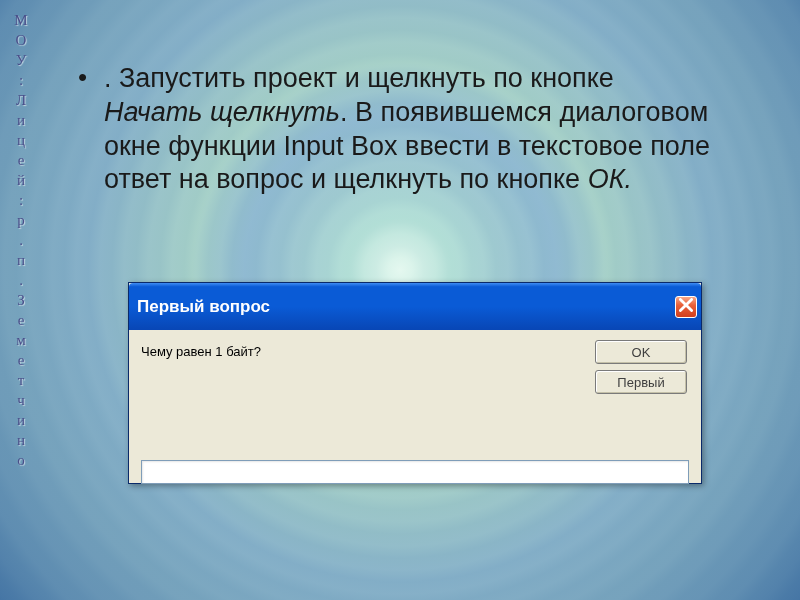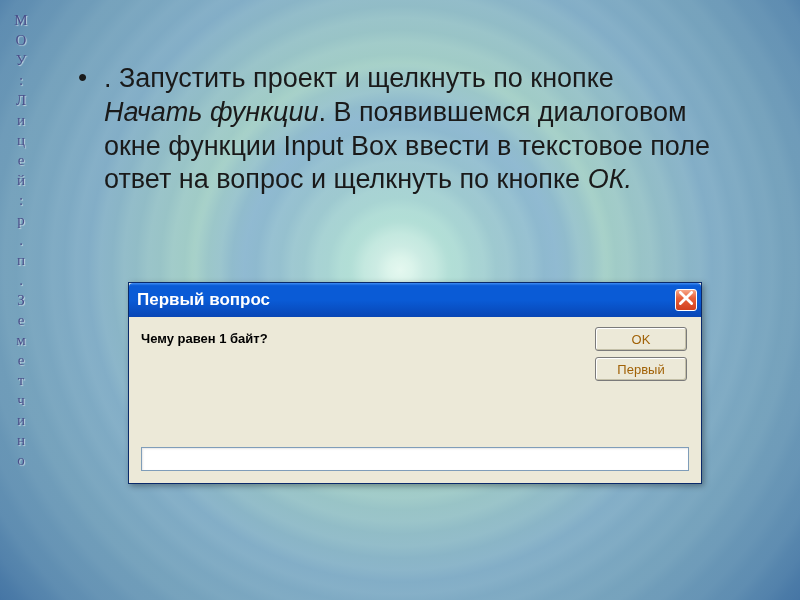--- a/index.html
+++ b/index.html
@@ -65,21 +65,21 @@
   .dialog {
     position: absolute;
     left: 128px; top: 282px;
     width: 574px; height: 202px;
     border: 1px solid #0a2a6a;
     background: #ece9d8;
     box-shadow: 2px 2px 6px rgba(0,0,0,0.35);
     font-family: Tahoma, Arial, sans-serif;
   }
   .titlebar {
-    height: 34px;
+    height: 47px;
     background: linear-gradient(to bottom, #3f8cf3 0%, #0a5bd6 8%, #0a5bd6 50%, #0846b5 100%);
     display:flex; align-items:center;
     padding: 0 4px 0 8px;
     border-top-left-radius: 4px;
     border-top-right-radius: 4px;
   }
   .titlebar-title {
     color: #fff;
     font-weight: bold;
     font-size: 17px;
@@ -98,36 +98,35 @@
 
   .dialog-body {
     position: relative;
     padding: 14px 12px 12px 12px;
     height: calc(100% - 30px);
   }
   .prompt-text {
     font-size: 13px;
     color: #000;
     font-family: Tahoma, Arial, sans-serif;
-    font-weight: bold;
   }
   .btn-stack {
     position:absolute;
     right: 14px; top: 10px;
     width: 92px;
     display:flex; flex-direction:column; gap:6px;
   }
   .win-btn {
     height: 24px;
     background: #ece9d8;
     border: 1px solid #7a7a7a;
     border-radius: 3px;
     font-size: 13px;
     font-family: Tahoma, Arial, sans-serif;
-    color:#a16207;
+    color:#404040;
     box-shadow: inset 1px 1px 0 #fff, inset -1px -1px 0 #c4c0a8;
     cursor:pointer;
     display:flex; align-items:center; justify-content:center;
     padding:0;
   }
   .input-field {
     position:absolute;
     left: 12px; right: 12px; bottom: 16px;
     height: 24px;
     background:#fff;
@@ -168,21 +167,21 @@
       <span>ч</span>
       <span>и</span>
       <span>н</span>
       <span>о</span>
     </div>
 
   <div class="bullet-block">
     <div class="bullet-row">
       <div class="bullet-dot">•</div>
       <div class="bullet-text">
-        <span>. Запустить проект и щелкнуть по кнопке </span><em>Начать функции</em><span>. В появившемся диалоговом окне функции Input Box ввести в текстовое поле ответ на вопрос и щелкнуть по кнопке </span><em>ОК.</em><span></span>
+        <span>. Запустить проект и щелкнуть по кнопке </span><em>Начать щелкнуть</em><span>. В появившемся диалоговом окне функции Input Box ввести в текстовое поле ответ на вопрос и щелкнуть по кнопке </span><em>ОК.</em><span></span>
       </div>
     </div>
   </div>
 
   <div class="dialog">
     <div class="titlebar">
       <div class="titlebar-title">Первый вопрос</div>
       <div class="close-btn">
         <span>
           <svg viewBox="0 0 10 10">

